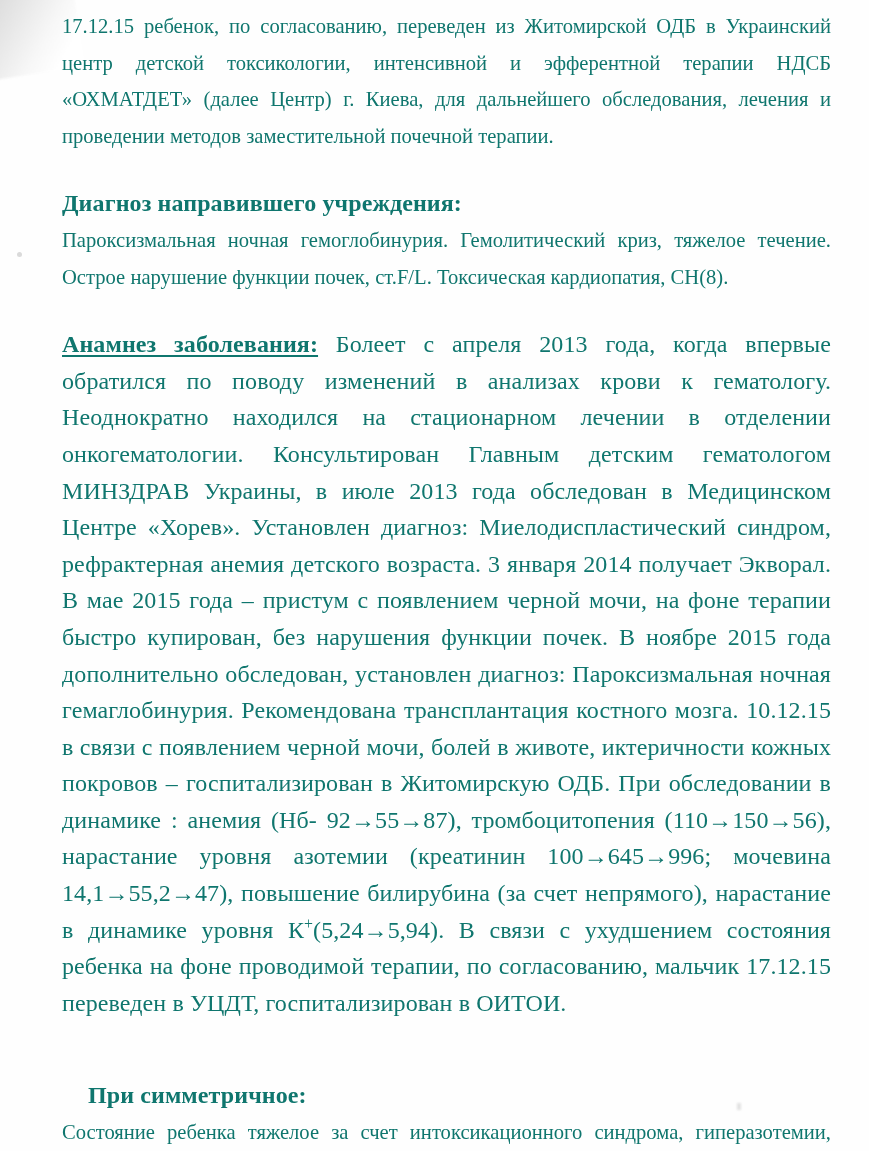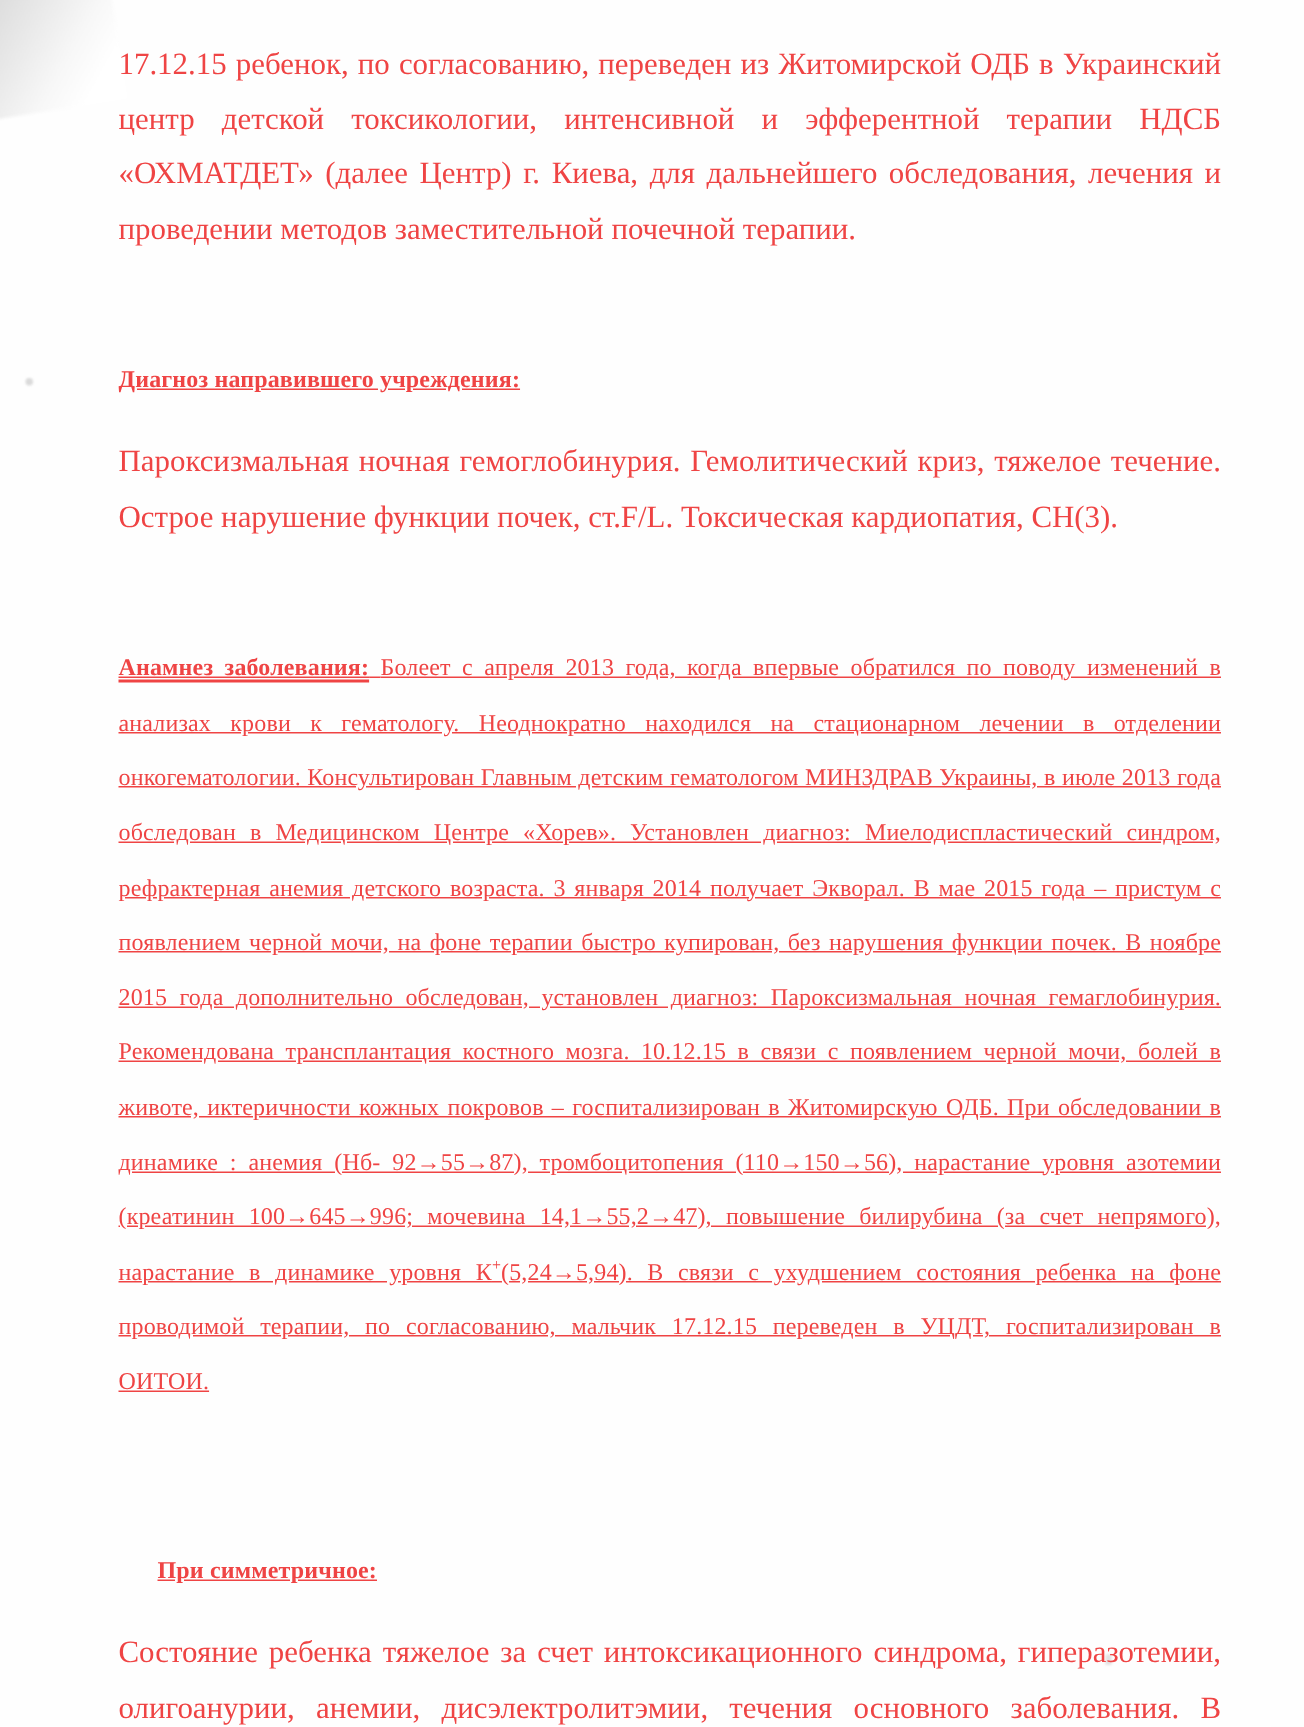--- a/index.html
+++ b/index.html
@@ -62,35 +62,34 @@
 
   #text-column {
     position: absolute;
     left: 62px;
     top: 8px;
     width: 769px;
   }
 
   p.body-text,
   h2.section-heading {
-    margin: 17px;
-    color: #ef4444;
+    margin: 0;
+    color: #0f766e;
     font-size: 20.6px;
     line-height: 36.6px;
     text-align: justify;
     text-justify: inter-word;
     -webkit-font-smoothing: none;
   }
 
   h2.section-heading {
     font-weight: bold;
-    font-size: 16px;
+    font-size: 24px;
     text-align: left;
     letter-spacing: 0.1px;
-    text-decoration: underline;
   }
   h2.section-heading.indented {
     padding-left: 26px;
   }
   h2.section-heading.underlined > span.heading-label {
     text-decoration: underline;
     text-decoration-thickness: 1.6px;
     text-underline-offset: 3px;
   }
   h2.section-heading.inline-heading {
@@ -119,21 +118,21 @@
   <div id="scan-speck-left"></div>
   <div id="scan-speck-right"></div>
 
   <div id="text-column">
 
     <p class="body-text">17.12.15 ребенок, по согласованию, переведен из   Житомирской ОДБ в Украинский центр детской токсикологии, интенсивной и эфферентной терапии НДСБ «ОХМАТДЕТ» (далее Центр) г. Киева, для дальнейшего обследования, лечения и проведении методов заместительной почечной терапии.</p>
 
     <div class="gap-md"></div>
 
     <h2 class="section-heading">Диагноз направившего учреждения:</h2>
-    <p class="body-text">Пароксизмальная ночная гемоглобинурия. Гемолитический криз, тяжелое течение. Острое нарушение функции почек, ст.F/L. Токсическая кардиопатия, СН(3).</p>
+    <p class="body-text">Пароксизмальная ночная гемоглобинурия. Гемолитический криз, тяжелое течение. Острое нарушение функции почек, ст.F/L. Токсическая кардиопатия, СН(8).</p>
 
     <div class="gap-md"></div>
 
     <h2 class="section-heading inline-heading underlined"><span class="heading-label">Анамнез заболевания:</span> <span>Болеет с апреля 2013 года, когда впервые обратился по поводу изменений в анализах крови к гематологу. Неоднократно находился на стационарном лечении в отделении онкогематологии. Консультирован Главным детским гематологом МИНЗДРАВ Украины, в июле 2013 года обследован в Медицинском Центре «Хорев». Установлен диагноз: Миелодиспластический синдром, рефрактерная анемия детского возраста. 3 января 2014 получает Экворал. В мае 2015 года – пристум с появлением черной мочи, на фоне терапии быстро купирован, без нарушения функции почек. В ноябре 2015 года дополнительно обследован, установлен диагноз: Пароксизмальная ночная гемаглобинурия. Рекомендована трансплантация костного мозга. 10.12.15 в связи с появлением черной мочи, болей в животе, иктеричности кожных покровов – госпитализирован в Житомирскую ОДБ. При обследовании в динамике : анемия (Нб- 92→55→87), тромбоцитопения (110→150→56), нарастание уровня азотемии (креатинин 100→645→996; мочевина 14,1→55,2→47), повышение билирубина (за счет непрямого), нарастание в динамике уровня К</span><sup class="charge">+</sup><span>(5,24→5,94). В связи с ухудшением состояния ребенка на фоне проводимой терапии, по согласованию, мальчик 17.12.15 переведен в УЦДТ, госпитализирован в ОИТОИ.</span></h2>
 
     <div class="gap-lg"></div>
 
     <h2 class="section-heading indented">При симметричное:</h2>
     <p class="body-text">Состояние ребенка тяжелое за счет интоксикационного синдрома, гиперазотемии, олигоанурии, анемии, дисэлектролитэмии, течения основного заболевания. В сознании, умеренно активен, контакту доступен. Менингеальных знаков, очаговой неврологической симптоматики нет. Зрачки D=S, фотореакция живая, симметричная. Мышечный тонус снижен. Кожные покровы бледные, микроциркуляция резко снижена, элементов сыпи нет. Видимые слизистые бледно-розовые, чистые. Пастозность на лице и конечностях. Тоны сердца ритмичные, звучные. Гемодинамика стабильная. Дыхание самостоятельное, симметричное,  аускультативно с жестким оттенком, хрипов нет. Живот мягкий, доступен пальпации. Перистальтика прослушивается. Стула и диуреза на момент осмотра не было.</p>
 

